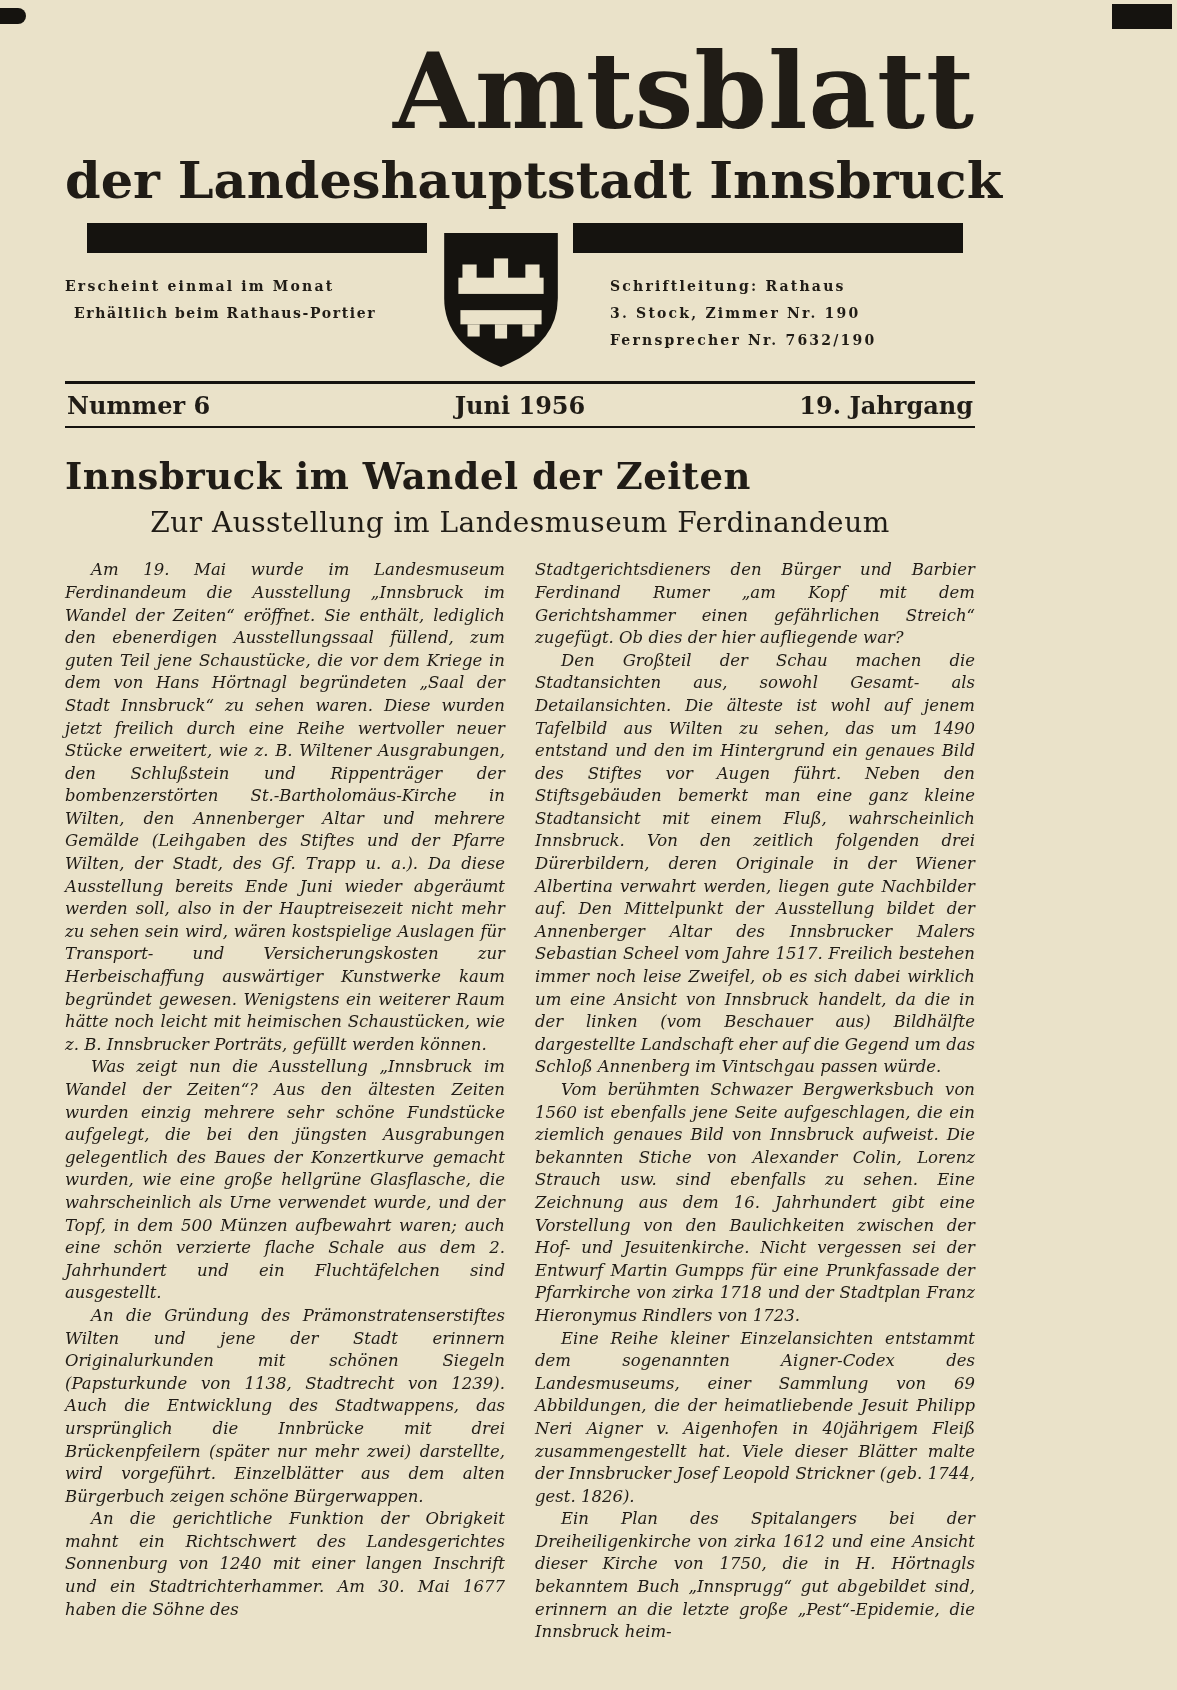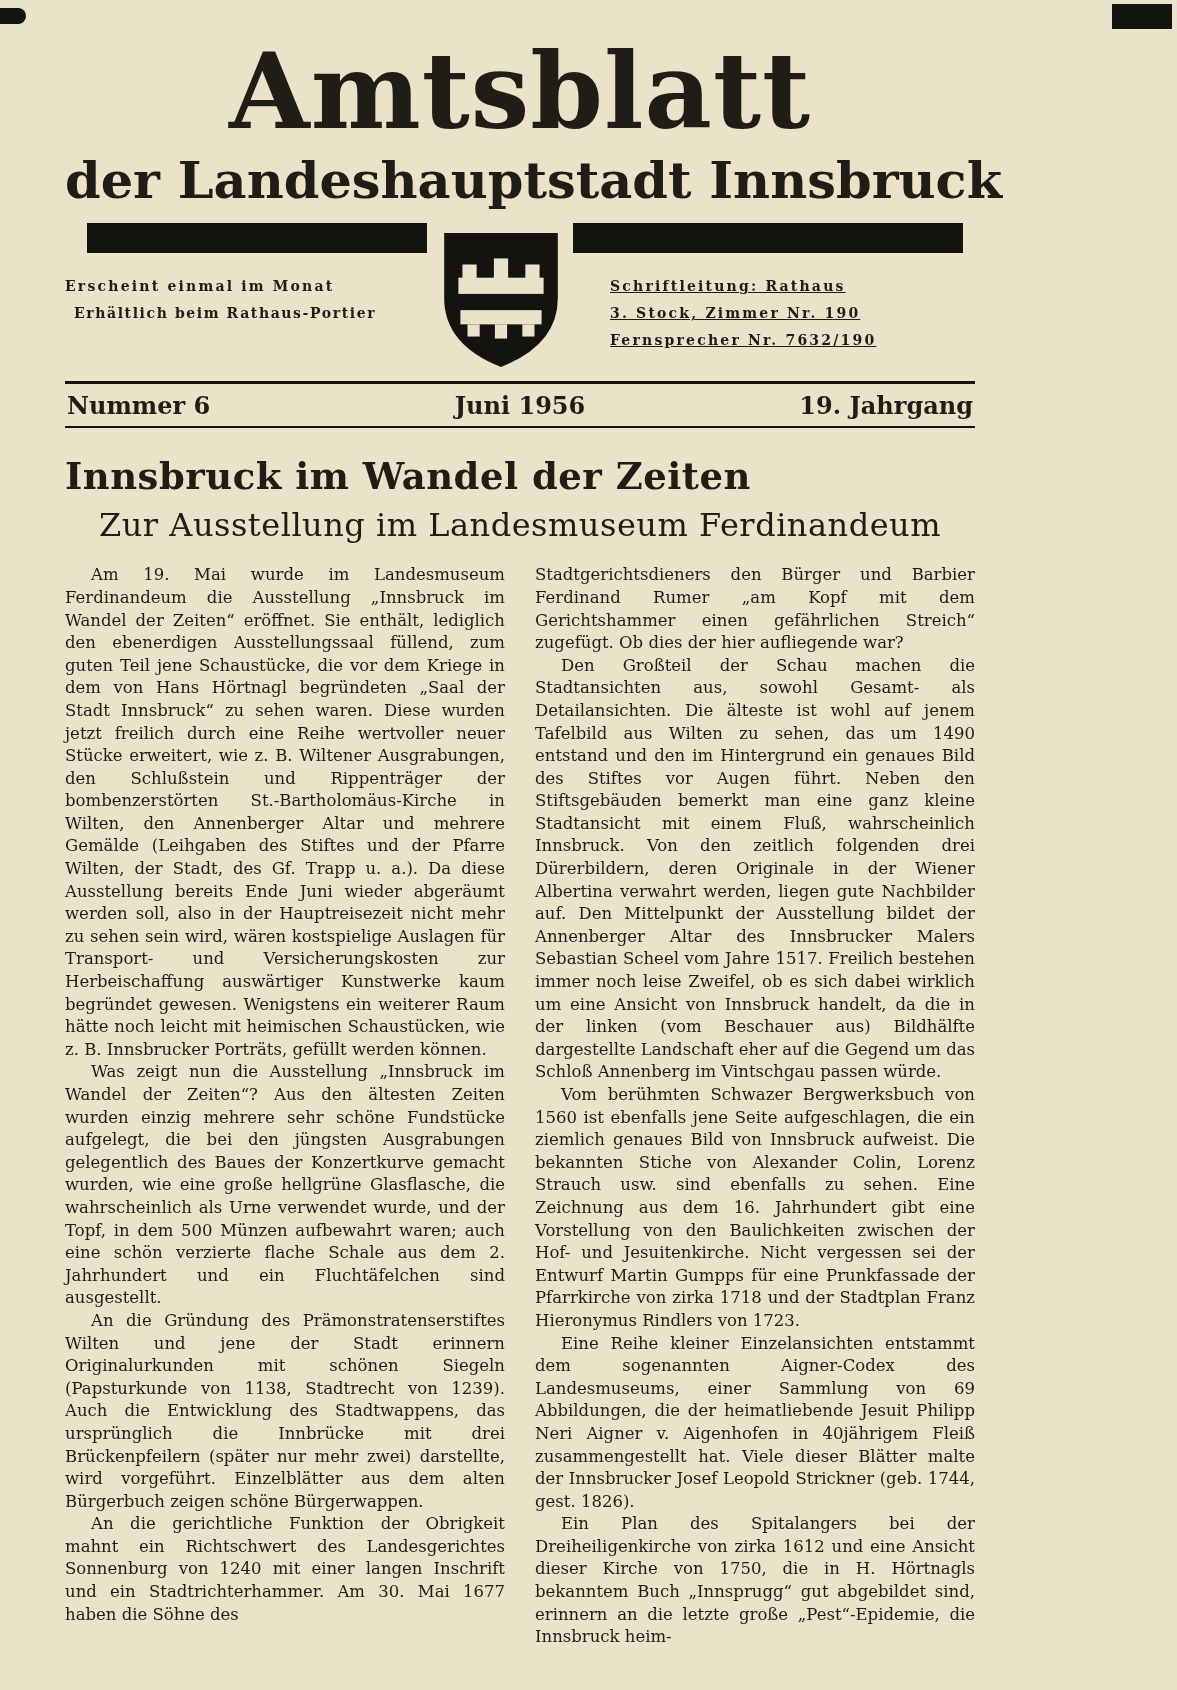--- a/index.html
+++ b/index.html
@@ -8,47 +8,47 @@
     background:#eae2c9; color:#201c16; overflow:hidden;
     font-family:"DejaVu Serif", serif;
   }
   .mark { position:absolute; background:#15130f; }
   .mark-tl { left:0; top:8px; width:26px; height:16px; border-radius:0 8px 8px 0; }
   .mark-tr { right:5px; top:4px; width:60px; height:25px; }
 
   .content { position:absolute; left:65px; top:0; width:910px; }
 
   .masthead { text-align:center; padding-top:38px; }
-  .mast1 { font-size:104px; font-weight:bold; line-height:1.04; letter-spacing:1px; }
+  .mast1 { font-size:104px; font-weight:bold; line-height:1.04; letter-spacing:1px;text-align:right; }
   .mast2 { font-size:51px; font-weight:bold; line-height:1.2; margin-top:4px; white-space:nowrap; letter-spacing:0px; }
 
   .emblem-row { position:relative; height:158px; margin-top:12px; }
   .bar { position:absolute; top:0; height:30px; background:#15130f; }
   .bar-left  { left:22px;  width:340px; }
   .bar-right { left:508px; width:390px; }
   .shield { position:absolute; left:372px; top:8px; width:128px; height:138px; }
   .shield svg { display:block; width:100%; height:100%; }
 
   .info { position:absolute; top:50px; font-size:14px; font-weight:bold; line-height:27px; letter-spacing:2.2px; }
   .info-left  { left:0; }
-  .info-right { left:545px;text-decoration:underline; }
+  .info-right { left:545px; }
   .info .ind1 { padding-left:16px; letter-spacing:1.2px; }
   .info .ind2 { padding-left:9px;  letter-spacing:1.6px; }
 
   .rule { background:#15130f; height:2px; }
   .rule-thick { height:3px; }
 
   .issue-row { position:relative; display:flex; justify-content:space-between; align-items:baseline;
     font-size:24px; font-weight:bold; padding:7px 2px 6px 2px; }
   .issue-center { position:absolute; left:50%; transform:translateX(-50%); }
 
   h1.article-title { margin:26px 0 0 0; text-align:left; font-size:37px; font-weight:bold; letter-spacing:0.5px; }
-  h2.article-subtitle { margin:8px 0 0 0; text-align:center; font-size:32px; font-weight:normal; letter-spacing:0.5px; }
+  h2.article-subtitle { margin:8px 0 0 0; text-align:center; font-size:28px; font-weight:normal; letter-spacing:0.5px; }
 
-  .columns { display:flex; gap:30px; margin-top:20px; }
+  .columns { display:flex; gap:30px; margin-top:20px;font-style:italic; }
   .col { flex:1 1 0; text-align:justify; font-size:16.5px; line-height:22.6px; }
   .col p.para { margin:0; }
   .col p.para.indent { text-indent:26px; }
 </style>
 </head>
 <body>
 
 <div class="page">
   <div class="mark mark-tl"></div>
   <div class="mark mark-tr"></div>

